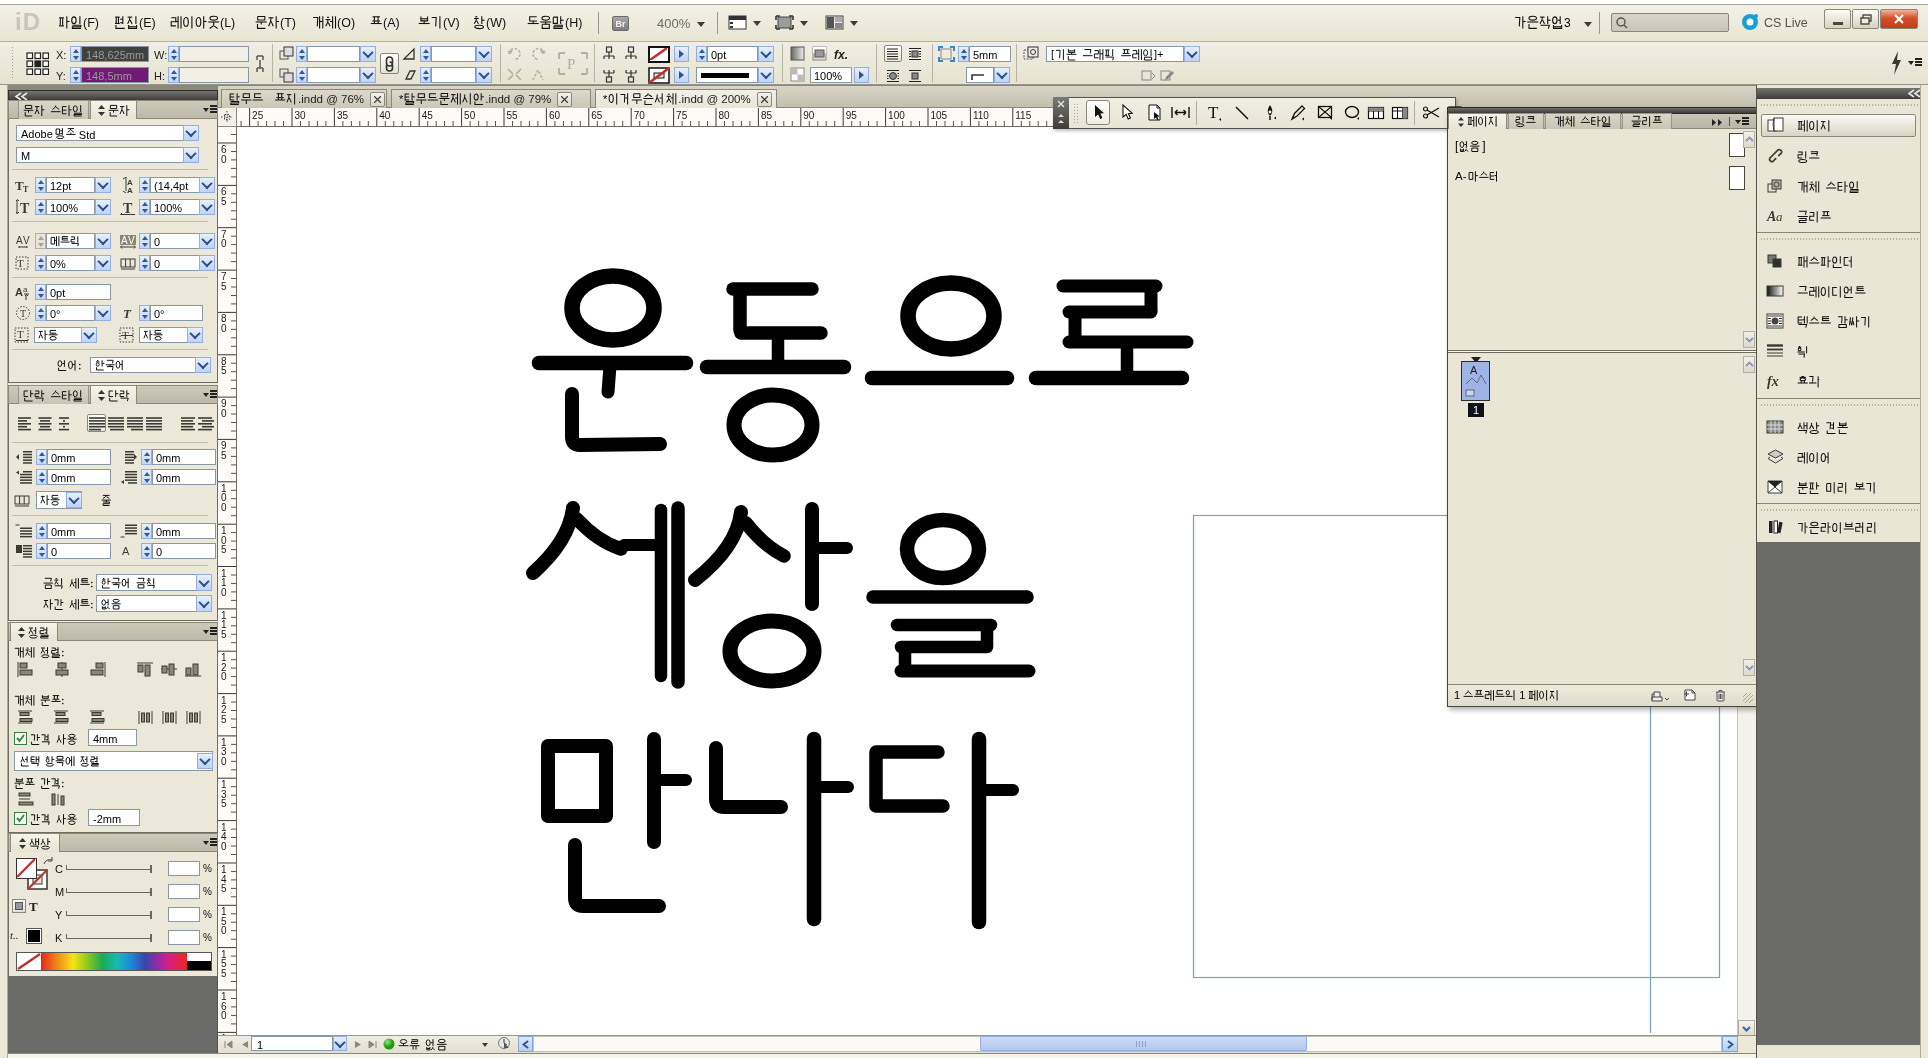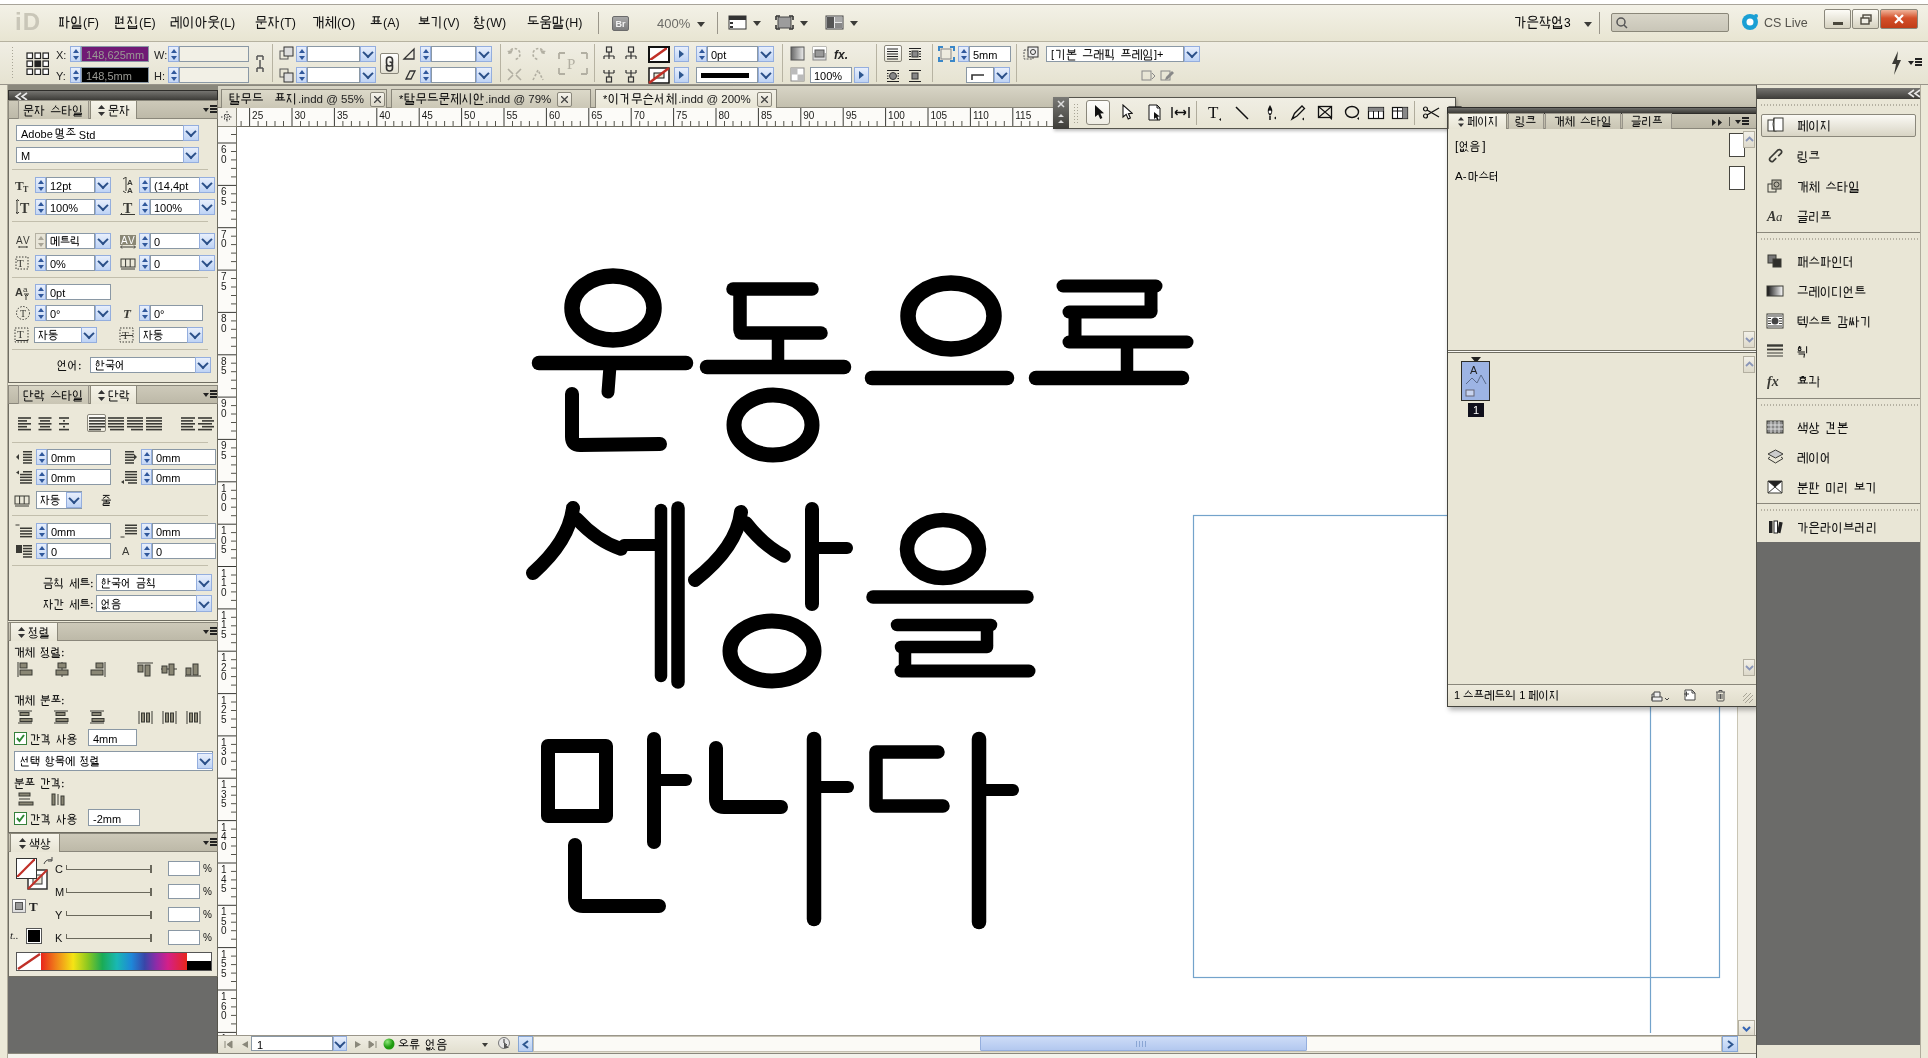--- a/index.html
+++ b/index.html
@@ -231,29 +231,29 @@
       <rect x="17" y="9" width="5.5" height="5.5" fill="#fff" stroke="#222" stroke-width="1.2"></rect>
       <rect x="1" y="17" width="5.5" height="5.5" fill="#fff" stroke="#222" stroke-width="1.2"></rect>
       <rect x="9" y="17" width="5.5" height="5.5" fill="#fff" stroke="#222" stroke-width="1.2"></rect>
       <rect x="17" y="17" width="5.5" height="5.5" fill="#fff" stroke="#222" stroke-width="1.2"></rect>
     </svg></div>
 <div class="ab " style="left:56px;top:49px;font-size:11px;color:#222;white-space:nowrap;">X:</div>
 <div class="ab spin" style="left:70px;top:46px;width:11px;height:16px;">
     <div class="spt"></div>
     <div class="spb"></div>
   </div>
-<div class="ab fld" style="left:81px;top:46px;width:68px;height:16px;padding-left:4px;background:#701a75">
+<div class="ab fld" style="left:81px;top:46px;width:68px;height:16px;padding-left:4px;background:#404040">
     <span style="font-size:11px;color:#9a9a94;position:relative;top:1px">148,625mm</span>
   </div>
 <div class="ab " style="left:56px;top:70px;font-size:11px;color:#222;white-space:nowrap;">Y:</div>
 <div class="ab spin" style="left:70px;top:67px;width:11px;height:16px;">
     <div class="spt"></div>
     <div class="spb"></div>
   </div>
-<div class="ab fld" style="left:81px;top:67px;width:68px;height:16px;padding-left:4px;background:#000000">
+<div class="ab fld" style="left:81px;top:67px;width:68px;height:16px;padding-left:4px;background:#701a75">
     <span style="font-size:11px;color:#9a9a94;position:relative;top:1px">148,5mm</span>
   </div>
 <div class="ab " style="left:154px;top:49px;font-size:11px;color:#222;white-space:nowrap;">W:</div>
 <div class="ab spin" style="left:168px;top:46px;width:11px;height:16px;">
     <div class="spt"></div>
     <div class="spb"></div>
   </div>
 <div class="ab fld" style="left:179px;top:46px;width:70px;height:16px;padding-left:3px;background:#f2f0e6"></div>
 <div class="ab " style="left:154px;top:70px;font-size:11px;color:#222;white-space:nowrap;">H:</div>
 <div class="ab spin" style="left:168px;top:67px;width:11px;height:16px;">
@@ -538,21 +538,21 @@
           <path d="M47.5,4.6 L54.7,4.6"></path>
           <path d="M46.1,7.0 L56.2,7.0"></path>
           <path d="M49.4,4.9 L49.4,7.0"></path>
           <path d="M52.8,4.9 L52.8,7.0"></path>
           <path d="M57.9,1.6 L62.3,1.6"></path>
           <path d="M60.1,1.8 L59.7,5.0 L57.9,9.4"></path>
           <path d="M60.3,5.0 L62.2,9.4"></path>
           <path d="M65.6,0.2 L65.6,11.5"></path>
         </g>
       </svg></span>
-    <span style="font-size:11.5px;color:#222">.indd @ 55%</span>
+    <span style="font-size:11.5px;color:#222">.indd @ 76%</span>
     <span style="margin-left:6px;width:13px;height:13px;background:linear-gradient(#f6f4ec,#dbd7c8);border:1px solid #8a877b;border-radius:2px;display:inline-flex;align-items:center;justify-content:center">
       <svg width="7" height="7">
         <path d="M0,0 L7,7 M7,0 L0,7" stroke="#444" stroke-width="1.3"></path>
       </svg>
     </span>
   </div>
 <div class="ab " style="left:391px;top:89px;width:200px;height:19px;background:linear-gradient(#dcd9c9,#cbc7b6);border:1px solid #8a877b;border-bottom:none;box-sizing:border-box;display:flex;align-items:center;padding-left:7px;white-space:nowrap">
     <span style="font-size:11px;margin-right:1px">*</span>
     <span style="display:inline-block;margin-top:1px"><svg width="81" height="14" viewBox="0 -1 81 14" style="overflow:visible">
         <g fill="none" stroke="#111" stroke-width="1.02" stroke-linecap="butt" stroke-linejoin="miter">

